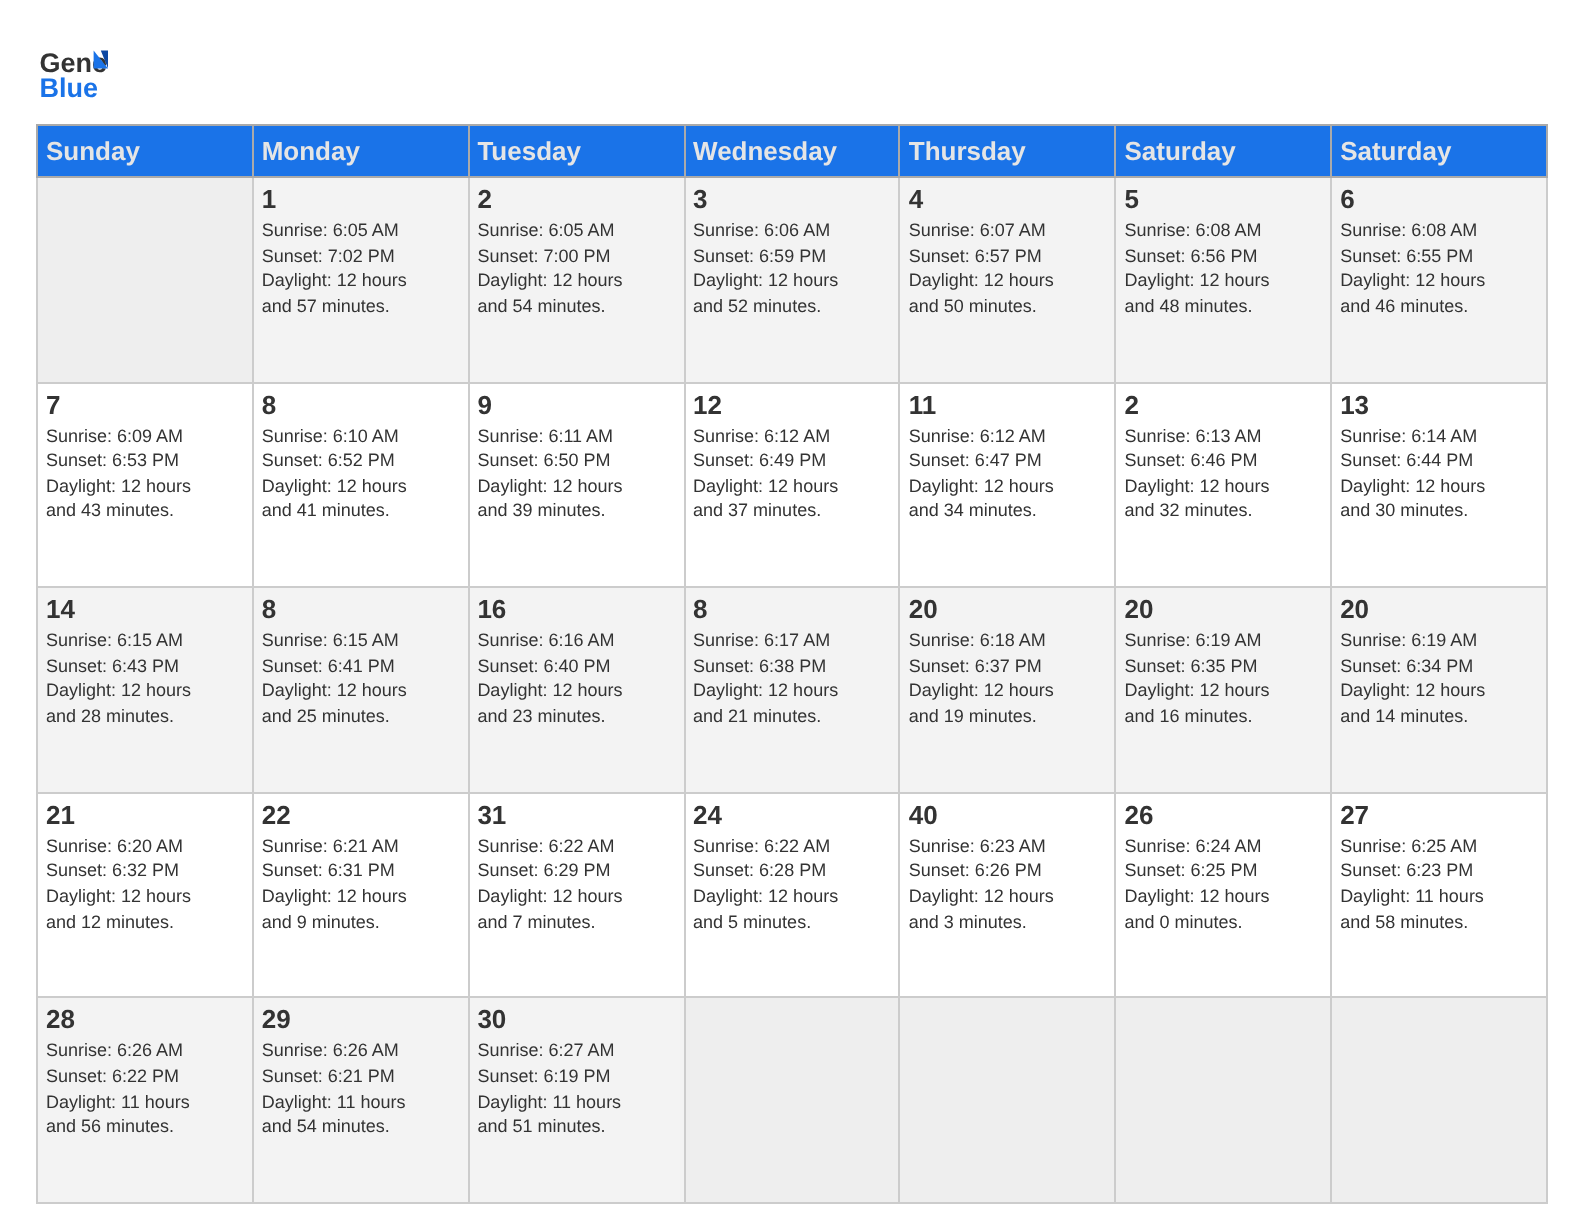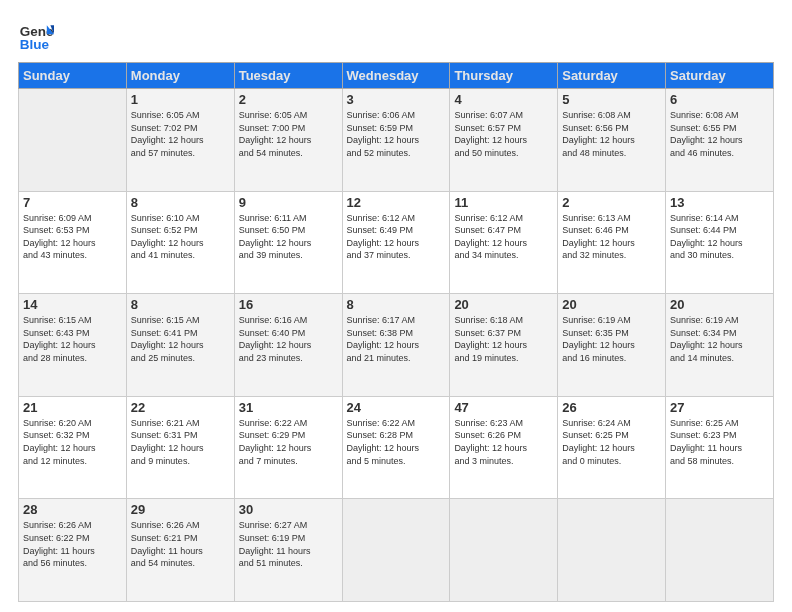--- a/index.html
+++ b/index.html
@@ -220,21 +220,21 @@
           </td>
           <td>
             <div class="day-number">31</div>
             <div class="day-info">Sunrise: 6:22 AM<br>Sunset: 6:29 PM<br>Daylight: 12 hours<br>and 7 minutes.</div>
           </td>
           <td>
             <div class="day-number">24</div>
             <div class="day-info">Sunrise: 6:22 AM<br>Sunset: 6:28 PM<br>Daylight: 12 hours<br>and 5 minutes.</div>
           </td>
           <td>
-            <div class="day-number">47</div>
+            <div class="day-number">40</div>
             <div class="day-info">Sunrise: 6:23 AM<br>Sunset: 6:26 PM<br>Daylight: 12 hours<br>and 3 minutes.</div>
           </td>
           <td>
             <div class="day-number">26</div>
             <div class="day-info">Sunrise: 6:24 AM<br>Sunset: 6:25 PM<br>Daylight: 12 hours<br>and 0 minutes.</div>
           </td>
           <td>
             <div class="day-number">27</div>
             <div class="day-info">Sunrise: 6:25 AM<br>Sunset: 6:23 PM<br>Daylight: 11 hours<br>and 58 minutes.</div>
           </td>

